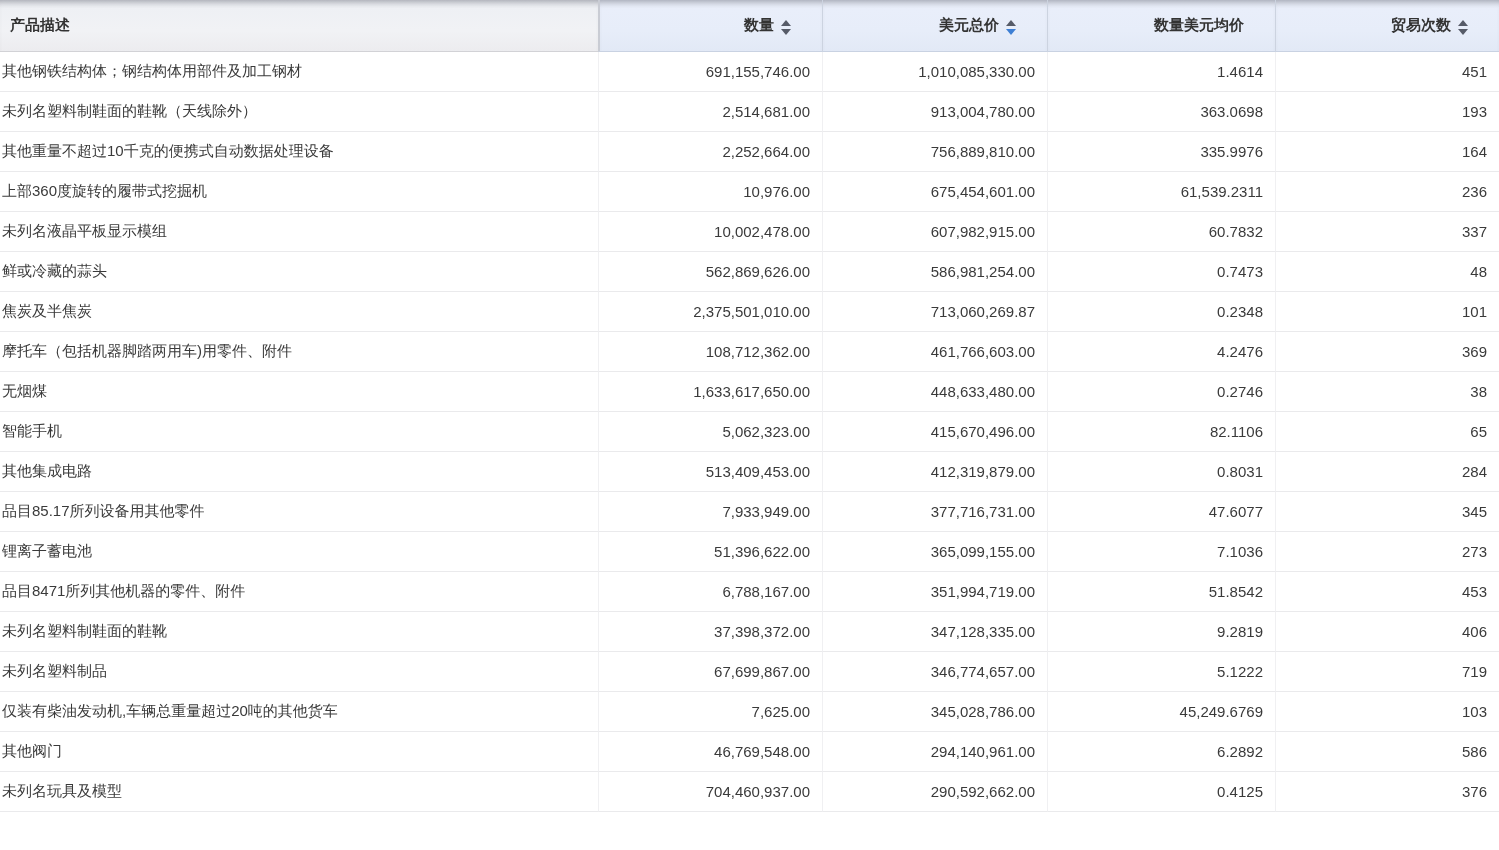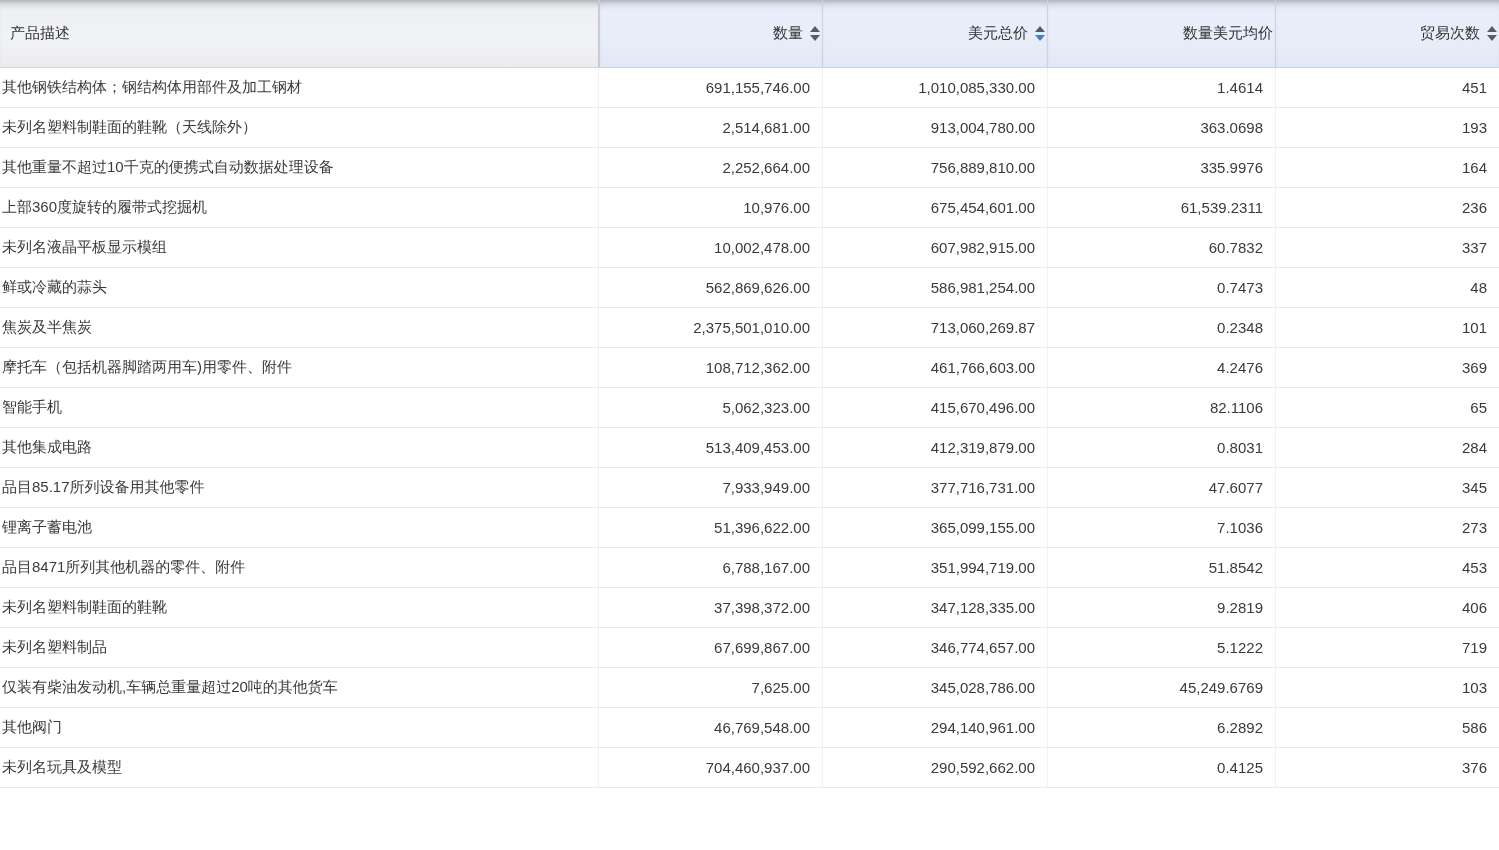--- a/index.html
+++ b/index.html
@@ -7,39 +7,39 @@
     width:1499px;height:850px;overflow:hidden;background:#fff;
     font-family:"Liberation Sans","DejaVu Sans",sans-serif;
   }
   table{
     border-collapse:separate;border-spacing:0;table-layout:fixed;
     width:1499px;
   }
   th,td{box-sizing:border-box;}
   
   thead th{
-    height:68px;
-    font-size:15px;font-weight:400;color:#333;
+    height:52px;
+    font-size:15px;font-weight:700;color:#333;
     box-shadow:inset 0 6px 6px -5px rgba(80,85,100,0.45);
     vertical-align:middle;
   }
   th.th-desc{
     text-align:left;padding:0 10px;
     background:linear-gradient(180deg,#dadce1 0%,#eef0f4 16%,#f1f2f5 60%,#ececef 100%);
     border-bottom:1px solid #d2d2d6;
   }
   th.th-num{
     background:linear-gradient(180deg,#d8dce6 0%,#e9eefa 16%,#e7edf9 60%,#e2e9f6 100%);
     border-left:2px solid #c9ccd4;
     border-bottom:1px solid #c9d2e2;
   }
   th.th-num + th.th-num{border-left:1px solid #ccd3e0;}
   .th-inner{
-    display:flex;align-items:center;justify-content:flex-end;
-    padding-right:1px;gap:7px;margin-left:48px;
+    display:flex;align-items:flex-end;justify-content:flex-end;
+    padding-right:30px;gap:7px;margin-left:48px;
   }
   
   .sort{display:inline-flex;flex-direction:column;gap:3px;line-height:0;}
   .sort i{display:block;width:0;height:0;border-left:5px solid transparent;border-right:5px solid transparent;}
   .sort .up{border-bottom:6px solid #565b68;}
   .sort .down{border-top:6px solid #565b68;}
   .sort .down.active{border-top-color:#3e7fd4;}
   
   tbody td{
     height:40px;font-size:15px;color:#3a3a3a;background:#fff;
@@ -150,20 +150,27 @@
         <td class="c-num">101</td>
       </tr>
       <tr>
         <td class="c-desc">摩托车（包括机器脚踏两用车)用零件、附件</td>
         <td class="c-num">108,712,362.00</td>
         <td class="c-num">461,766,603.00</td>
         <td class="c-num">4.2476</td>
         <td class="c-num">369</td>
       </tr>
       <tr>
+        <td class="c-desc">无烟煤</td>
+        <td class="c-num">1,633,617,650.00</td>
+        <td class="c-num">448,633,480.00</td>
+        <td class="c-num">0.2746</td>
+        <td class="c-num">38</td>
+      </tr>
+      <tr>
         <td class="c-desc">智能手机</td>
         <td class="c-num">5,062,323.00</td>
         <td class="c-num">415,670,496.00</td>
         <td class="c-num">82.1106</td>
         <td class="c-num">65</td>
       </tr>
       <tr>
         <td class="c-desc">其他集成电路</td>
         <td class="c-num">513,409,453.00</td>
         <td class="c-num">412,319,879.00</td>

